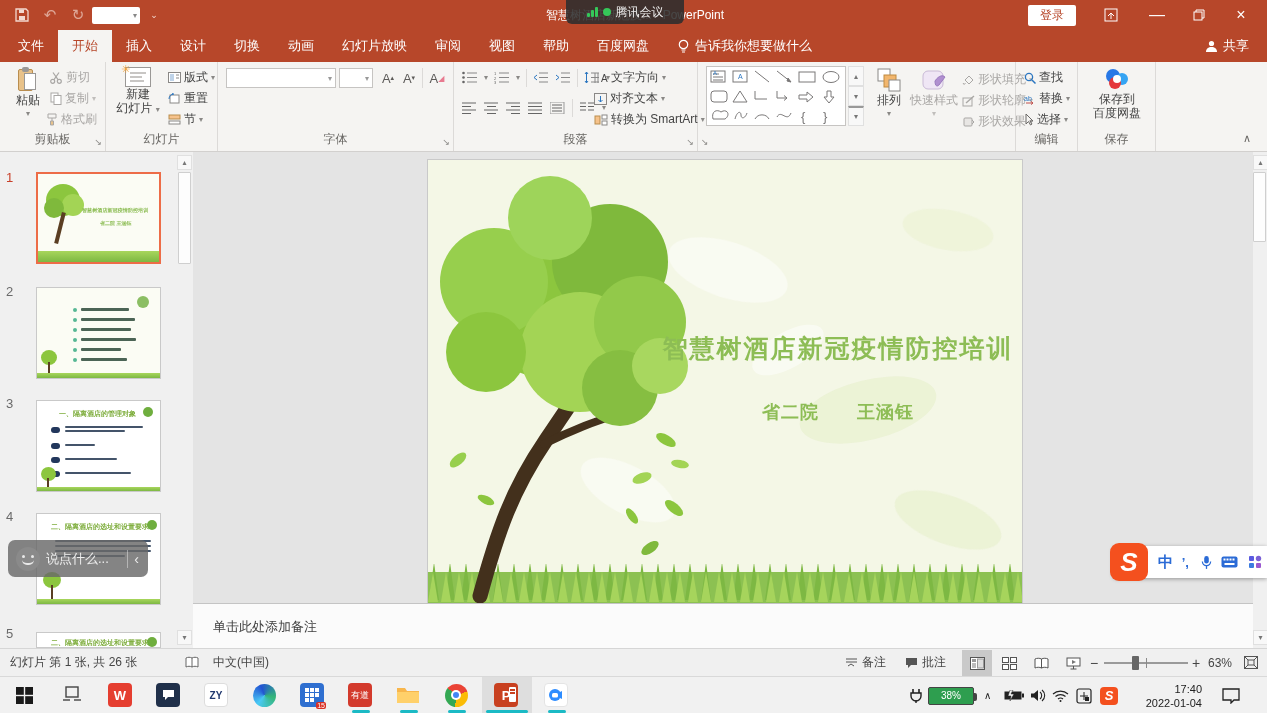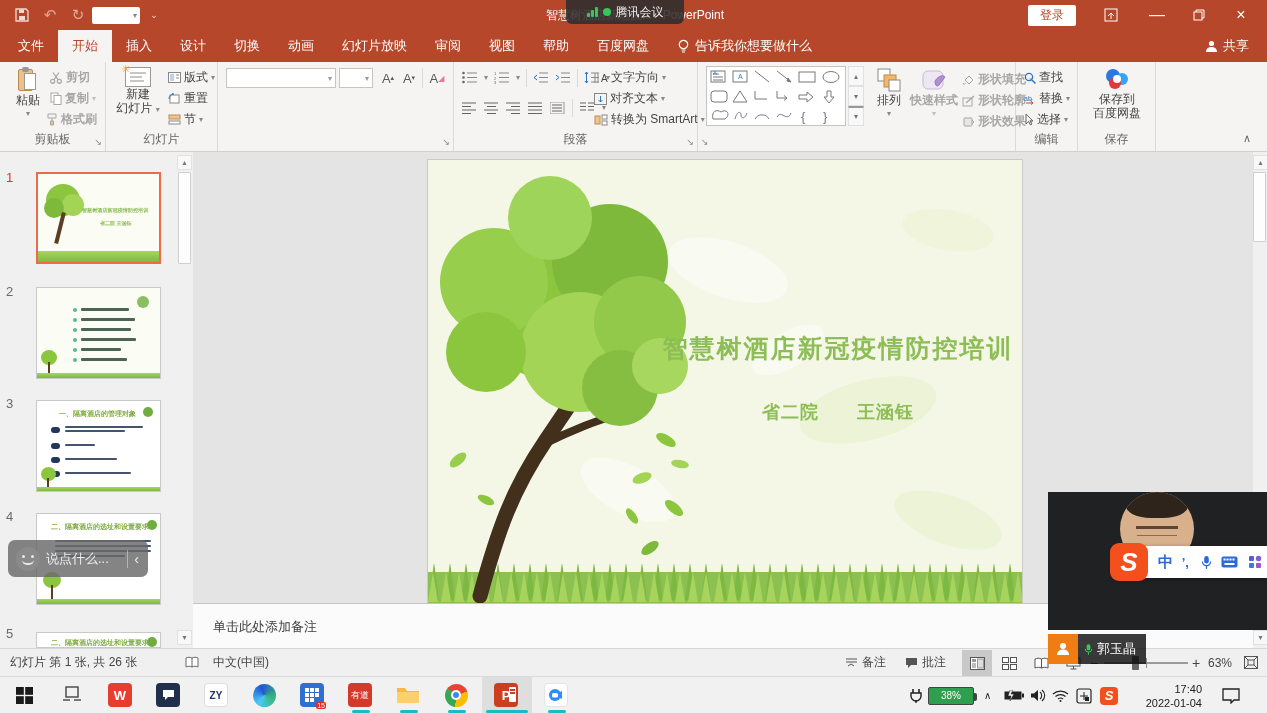--- a/index.html
+++ b/index.html
@@ -27,21 +27,21 @@
   .tab.sel { background:#F5F4F2; color:#B7472A; }
   .share-tab { position:absolute; right:8px; top:30px; height:32px; display:flex; align-items:center; gap:5px; color:#fff; font-size:13px; padding:0 10px; }
 
   
   .ribbon { position:absolute; left:0; top:62px; width:1267px; height:90px; background:#F5F4F2; border-bottom:1px solid #D2D0CE; font-size:12px; color:#444; }
   .rgroup { position:absolute; top:0; height:89px; border-right:1px solid #DCDAD8; }
   .glabel { position:absolute; bottom:3px; left:0; right:0; text-align:center; color:#696764; font-size:12px; }
   .launch { position:absolute; bottom:4px; right:3px; font-size:9px; color:#8A8886; }
   .bigbtn { position:absolute; display:flex; flex-direction:column; align-items:center; text-align:center; line-height:14px; }
   .srow { position:absolute; display:flex; align-items:center; gap:3px; height:19px; white-space:nowrap; }
-  .dim { color:#A9A7A5;font-weight:bold; }
+  .dim { color:#A9A7A5; }
   .dd { font-size:8px; color:#8A8886; }
   .dimdd { font-size:8px; color:#C0BEBC; }
   .combo { position:absolute; height:20px; background:#fff; border:1px solid #C6C4C2; display:flex; align-items:center; justify-content:flex-end; }
   .combo span { font-size:8px; color:#999; margin-right:3px; }
   .fbtn { position:absolute; top:97px; height:22px; display:flex; align-items:center; justify-content:center; font-size:13px; color:#5C5A58; }
   .vsep { position:absolute; width:1px; background:#DCDAD8; }
 
   
   .clip-ico { width:20px; height:26px; position:relative; }
   .clip-ico .back { position:absolute; left:0; top:2px; width:15px; height:22px; background:#E8C28A; border:1px solid #B98D4F; border-radius:2px; }
@@ -316,20 +316,21 @@
       <div class="vsep" style="left:180px;top:98px;height:20px"></div>
       <div class="fbtn" style="left:184px;width:28px;font-size:11px">
           <span style="border-bottom:3px solid #F2C811">ab</span>
           <span class="dd">▾</span>
         </div>
       <div class="fbtn" style="left:214px;width:24px">
           <span style="border-bottom:3px solid #D83B2D">A</span>
           <span class="dd">▾</span>
         </div>
 
+      <div class="glabel">字体</div>
       <div class="launch">↘</div>
     </div>
 
     <div class="rgroup" style="left:454px;width:244px">
       <div class="srow" style="left:8px;top:6px;gap:6px">
         <svg width="16" height="13" viewBox="0 0 16 13">
             <circle cx="1.5" cy="2" r="1.3" fill="#666"></circle>
             <circle cx="1.5" cy="6.5" r="1.3" fill="#666"></circle>
             <circle cx="1.5" cy="11" r="1.3" fill="#666"></circle>
             <line x1="5" y1="2" x2="15" y2="2" stroke="#888"></line>
@@ -714,44 +715,20 @@
         <i style="left:6px"></i>
         <i style="right:6px"></i>
         <b></b>
       </span>
     <span class="txt">说点什么...</span>
     <span class="sep"></span>
     <span class="col">‹</span>
   </div>
 
   <div class="meetwin">
-    <div class="meetbody">
-      <div class="avatar">
-        <i class="hair"></i>
-          <i class="eyes"></i>
-          <i class="suit"></i>
-          <i class="collar"></i>
-      </div>
-      <div class="namebar">
-        <div class="nb-ava">
-          <svg width="16" height="16" viewBox="0 0 16 16">
-              <circle cx="8" cy="5" r="3" fill="#fff"></circle>
-              <path d="M2 14 c0-3.6 2.8-5.5 6-5.5 s6 1.9 6 5.5 z" fill="#fff"></path>
-            </svg>
-        </div>
-        <div class="nb-label">
-          <svg width="9" height="13" viewBox="0 0 12 16">
-            <rect x="3.5" y="1" width="5" height="8" rx="2.5" fill="#35C759"></rect>
-              <path d="M1.5 7 a4.5 4.5 0 0 0 9 0" fill="none" stroke="#35C759" stroke-width="1.3"></path>
-              <line x1="6" y1="11.5" x2="6" y2="15" stroke="#35C759" stroke-width="1.3"></line>
-          </svg>
-          <span>郭玉晶</span>
-        </div>
-      </div>
-    </div>
   </div>
 
   <div class="sogoubar">
     <div class="slogo">S</div>
     <div class="sitem" style="margin-left:42px;width:22px;font-size:15px">中</div>
     <div class="sitem" style="width:20px;font-size:13px">’,</div>
     <div class="sitem" style="width:24px">
       <svg width="11" height="15" viewBox="0 0 12 16">
           <rect x="3.5" y="1" width="5" height="8" rx="2.5" fill="#2B6BD6"></rect>
           <path d="M1.5 7 a4.5 4.5 0 0 0 9 0" fill="none" stroke="#2B6BD6" stroke-width="1.4"></path>

